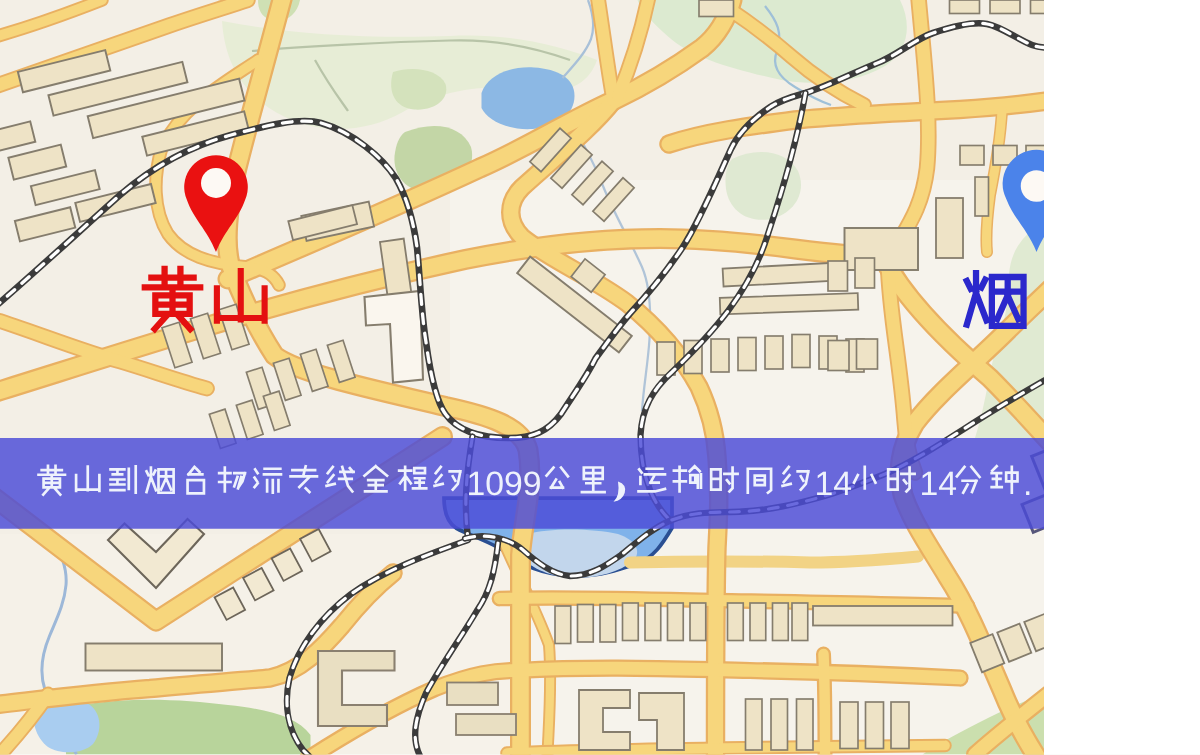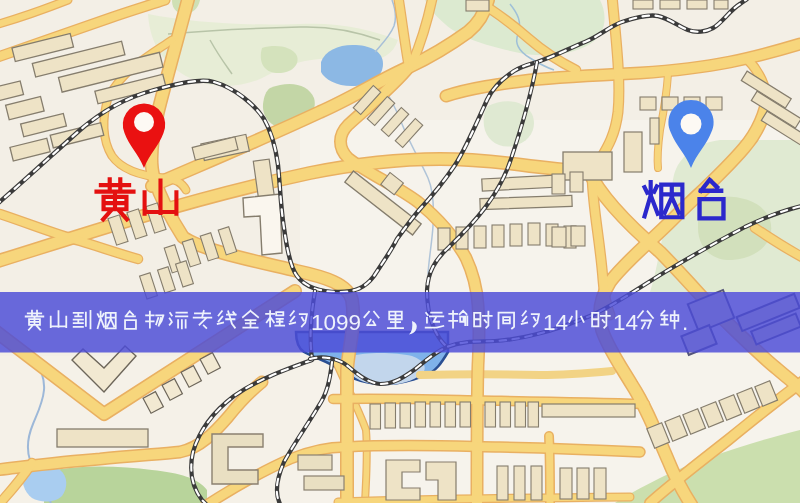--- a/index.html
+++ b/index.html
@@ -1,16 +1,16 @@
 <!DOCTYPE html>
 <html><head>
 <meta charset="utf-8">
 <style>
 html,body{margin:0;padding:0;background:#fff;font-family:"Liberation Sans",sans-serif;}
-#wrap{position:relative;width:800px;height:503px;overflow:hidden;}
+#wrap{position:relative;width:696px;height:503px;overflow:hidden;}
 </style>
 </head>
 <body>
 <div id="wrap">
 <svg width="800" height="503" viewBox="0 0 800 503">
 <defs>
 
 <symbol id="gHuang" viewBox="0 0 100 100" overflow="visible">
           <path d="M18,16 H82 M38,3 V29 M62,3 V29 M8,31 H92 M24,43 H76 V71 H24 Z M50,31 V71 M24,57 H76 M39,76 L23,94 M61,76 L77,94"></path>
         </symbol>

